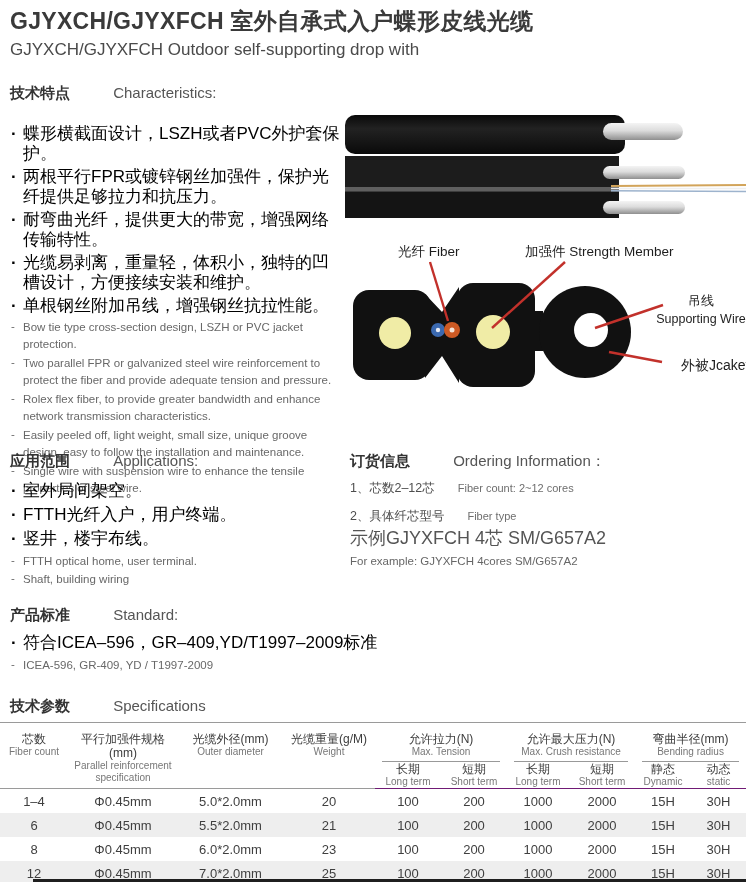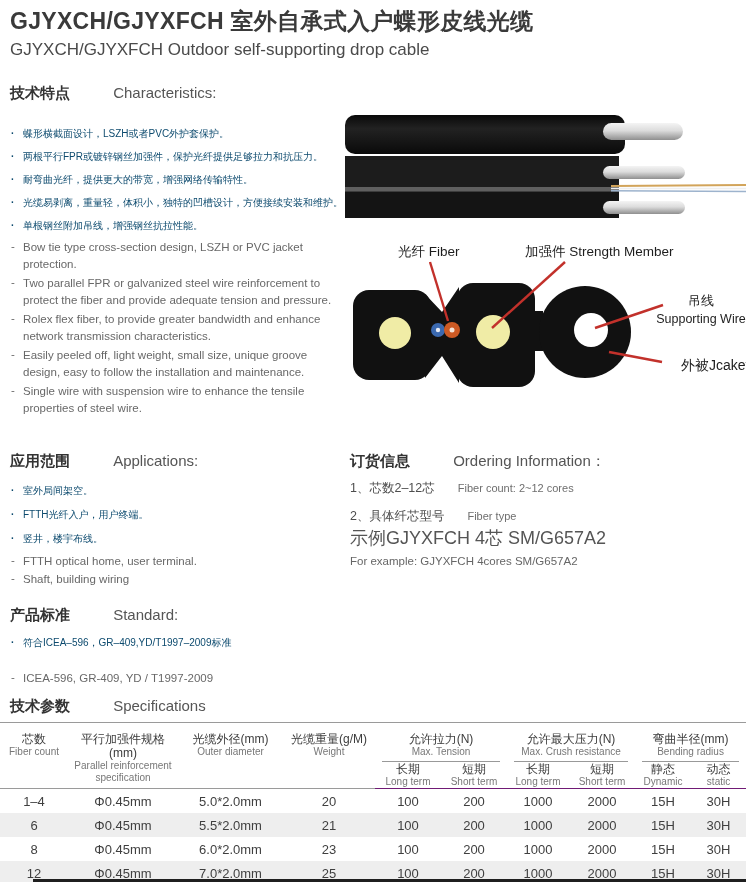--- a/index.html
+++ b/index.html
@@ -13,39 +13,39 @@
   #subtitle{left:10px;top:40px;font-size:17px;font-weight:400;color:#4a4a4a;}
   
   .sec-h{font-size:15px;line-height:18px;}
   .sec-h .zh{font-weight:600;color:#333;}
   .sec-h .en{font-weight:400;color:#555;margin-left:39px;}
   
   ul{list-style:none;margin:0;padding:0;}
   li{position:relative;padding-left:13px;}
   li.bz::before{content:"·";position:absolute;left:1px;top:0;font-weight:700;}
   li.be::before{content:"-";position:absolute;left:1px;top:-1px;font-weight:400;}
-  .list-zh li{font-size:10px;line-height:20px;margin-bottom:3px;color:#0c4a6e;}
+  .list-zh li{font-size:17px;line-height:20px;margin-bottom:3px;color:#000000;}
   .list-en li{font-size:11.5px;line-height:16.5px;margin-bottom:3px;color:#686868;}
   #char-sec{left:10px;top:84px;width:334px;}
   #char-sec .list-zh{margin-top:22px;}
   #apps-sec{left:10px;top:452px;width:330px;}
   #apps-sec .list-zh{margin-top:11px;}
   #apps-sec .list-zh li{margin-bottom:4px;}
   #apps-sec .list-en{margin-top:4px;}
   #apps-sec .list-en li{margin-bottom:1px;line-height:17px;}
   
   #order-sec{left:350px;top:452px;width:390px;}
   .order-item{margin-top:9px;font-size:12.5px;color:#4d4d4d;line-height:19px;}
   .order-item .en{font-size:11px;color:#6e6e6e;margin-left:23px;text-align:center;}
   #order-example-zh{font-size:18px;color:#555;}
   #order-example-en{margin-top:5px;font-size:11.5px;color:#666;}
   
   #std-sec{left:10px;top:606px;width:420px;}
   #std-sec .list-zh{margin-top:9px;}
-  #std-sec .list-en{margin-top:17px;}
+  #std-sec .list-en{margin-top:4px;}
   
   #spec-h{left:10px;top:697px;}
   
   #spec-table-wrap{left:0;top:722px;width:598px;height:160px;}
   table{border-collapse:collapse;table-layout:fixed;width:746px;border-top:1px solid #9a9a9a;}
   th,td{padding:0;text-align:center;font-weight:400;}
   thead tr.tr1 th{vertical-align:top;padding-top:9px;height:24px;}
   thead tr.tr2 th{vertical-align:top;height:26px;border-bottom:1px solid #701a75;}
   th.single{vertical-align:top;border-bottom:1px solid #9a9a9a;}
   .hzh{font-size:12px;color:#3c3c3c;line-height:14px;}
@@ -53,21 +53,21 @@
   .grp-inner{border-bottom:1px solid #999;padding-bottom:3px;margin:0 7px;}
   tbody td{font-size:13px;color:#3f3f3f;height:24px;}
   tbody tr.alt{background:#eeeeee;}
   #bottom-bar{left:33px;top:879px;width:713px;height:3px;background:#1f1f1f;}
   svg text{font-family:"Liberation Sans","DejaVu Sans",sans-serif;}
 </style>
 </head>
 <body>
 
 <div class="abs" id="title">GJYXCH/GJYXFCH 室外自承式入户蝶形皮线光缆</div>
-<div class="abs" id="subtitle">GJYXCH/GJYXFCH Outdoor self-supporting drop cable</div>
+<div class="abs" id="subtitle">GJYXCH/GJYXFCH Outdoor self-supporting drop with</div>
 
 <div class="abs" id="char-sec">
   <div class="sec-h">
     <span class="zh">技术特点</span><span class="en"> Characteristics:</span>
   </div>
   <ul class="list-zh">
     <li class="bz">蝶形横截面设计，LSZH或者PVC外护套保护。</li>
     <li class="bz">两根平行FPR或镀锌钢丝加强件，保护光纤提供足够拉力和抗压力。</li>
     <li class="bz">耐弯曲光纤，提供更大的带宽，增强网络传输特性。</li>
     <li class="bz">光缆易剥离，重量轻，体积小，独特的凹槽设计，方便接续安装和维护。</li>

